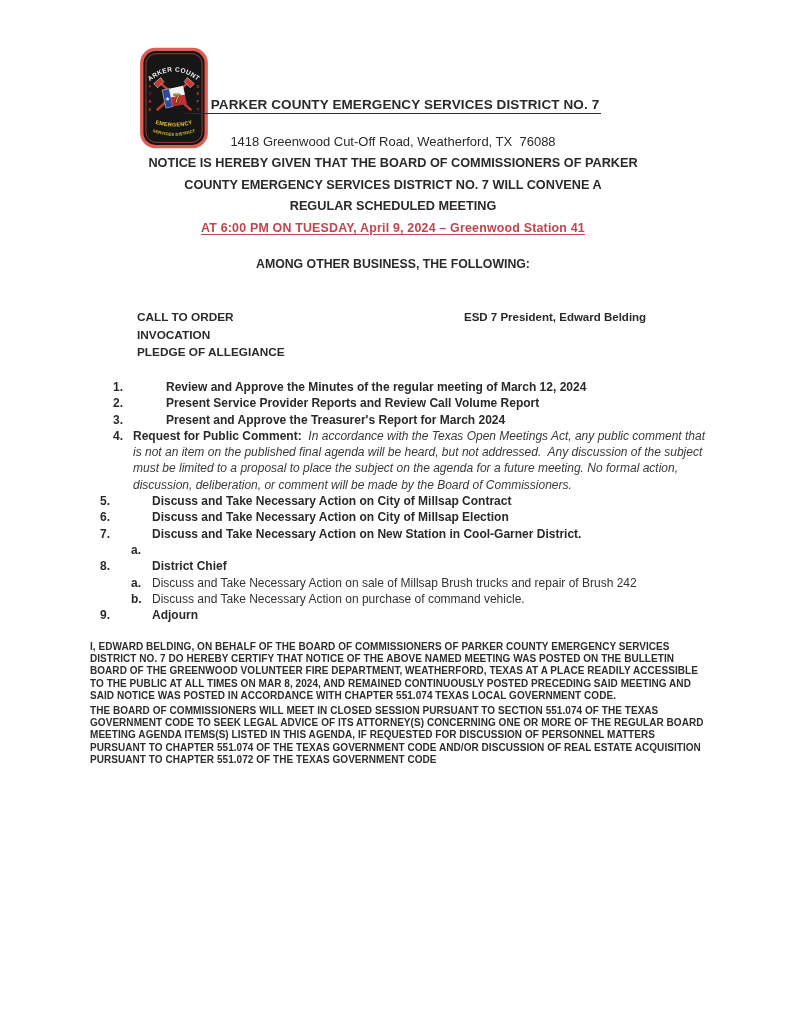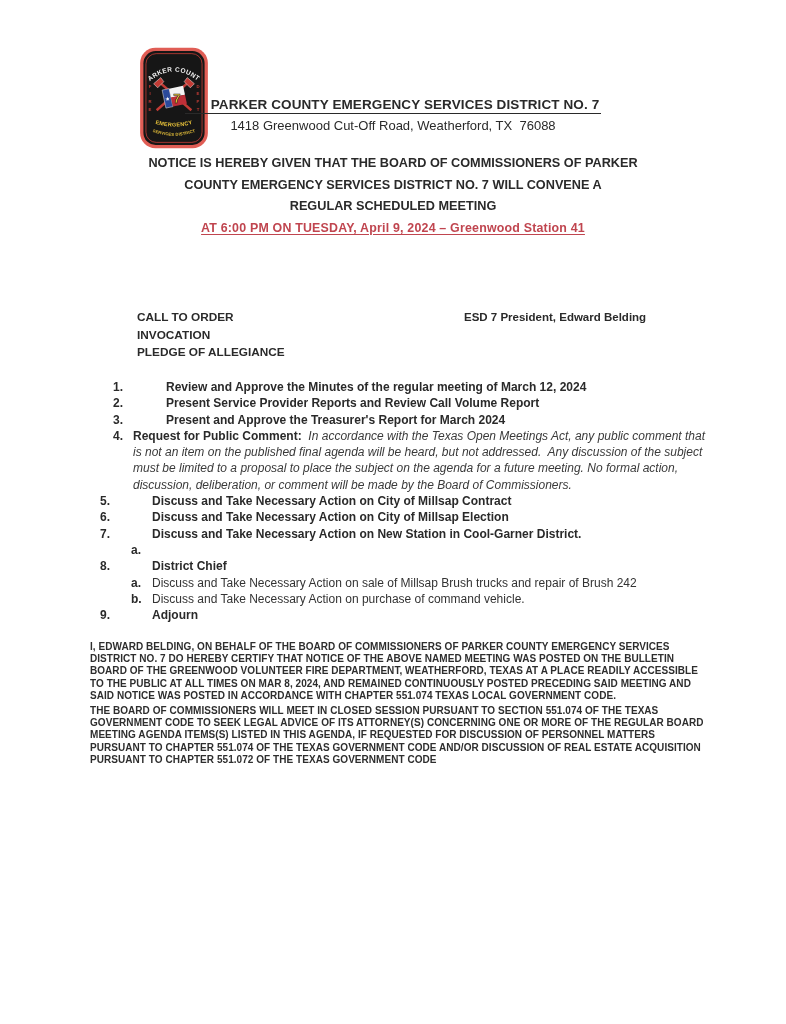--- a/index.html
+++ b/index.html
@@ -33,21 +33,21 @@
   .org-title {
     display: inline-block;
     font-size: 13.5px;
     font-weight: bold;
     letter-spacing: 0.1px;
     border-bottom: 1.6px solid #2a2a2a;
     padding: 0 2px 1px 26px;
   }
   .org-address {
     font-size: 13px;
-    margin-top: 4px;
+    margin-top: 20px;
     white-space: pre-wrap;
   }
 
   
   #notice {
     position: absolute;
     left: 0; top: 153px;
     width: 100%;
     text-align: center;
     font-weight: bold;
@@ -181,20 +181,21 @@
   <div id="notice">
     <div>
         <div>NOTICE IS HEREBY GIVEN THAT THE BOARD OF COMMISSIONERS OF PARKER</div>
         <div>COUNTY EMERGENCY SERVICES DISTRICT NO. 7 WILL CONVENE A</div>
         <div>REGULAR SCHEDULED MEETING</div>
       </div>
     <div><span class="meeting-line">AT 6:00 PM ON TUESDAY, April 9, 2024 – Greenwood Station 41</span></div>
   </div>
 
   <div id="purpose">
+      <div>AMONG OTHER BUSINESS, THE FOLLOWING:</div>
     </div>
 
   <div id="opening">
       <div>CALL TO ORDER</div>
       <div>INVOCATION</div>
       <div>PLEDGE OF ALLEGIANCE</div>
     </div>
   <div id="presiding">ESD 7 President, Edward Belding</div>
 
   <div id="agenda">

